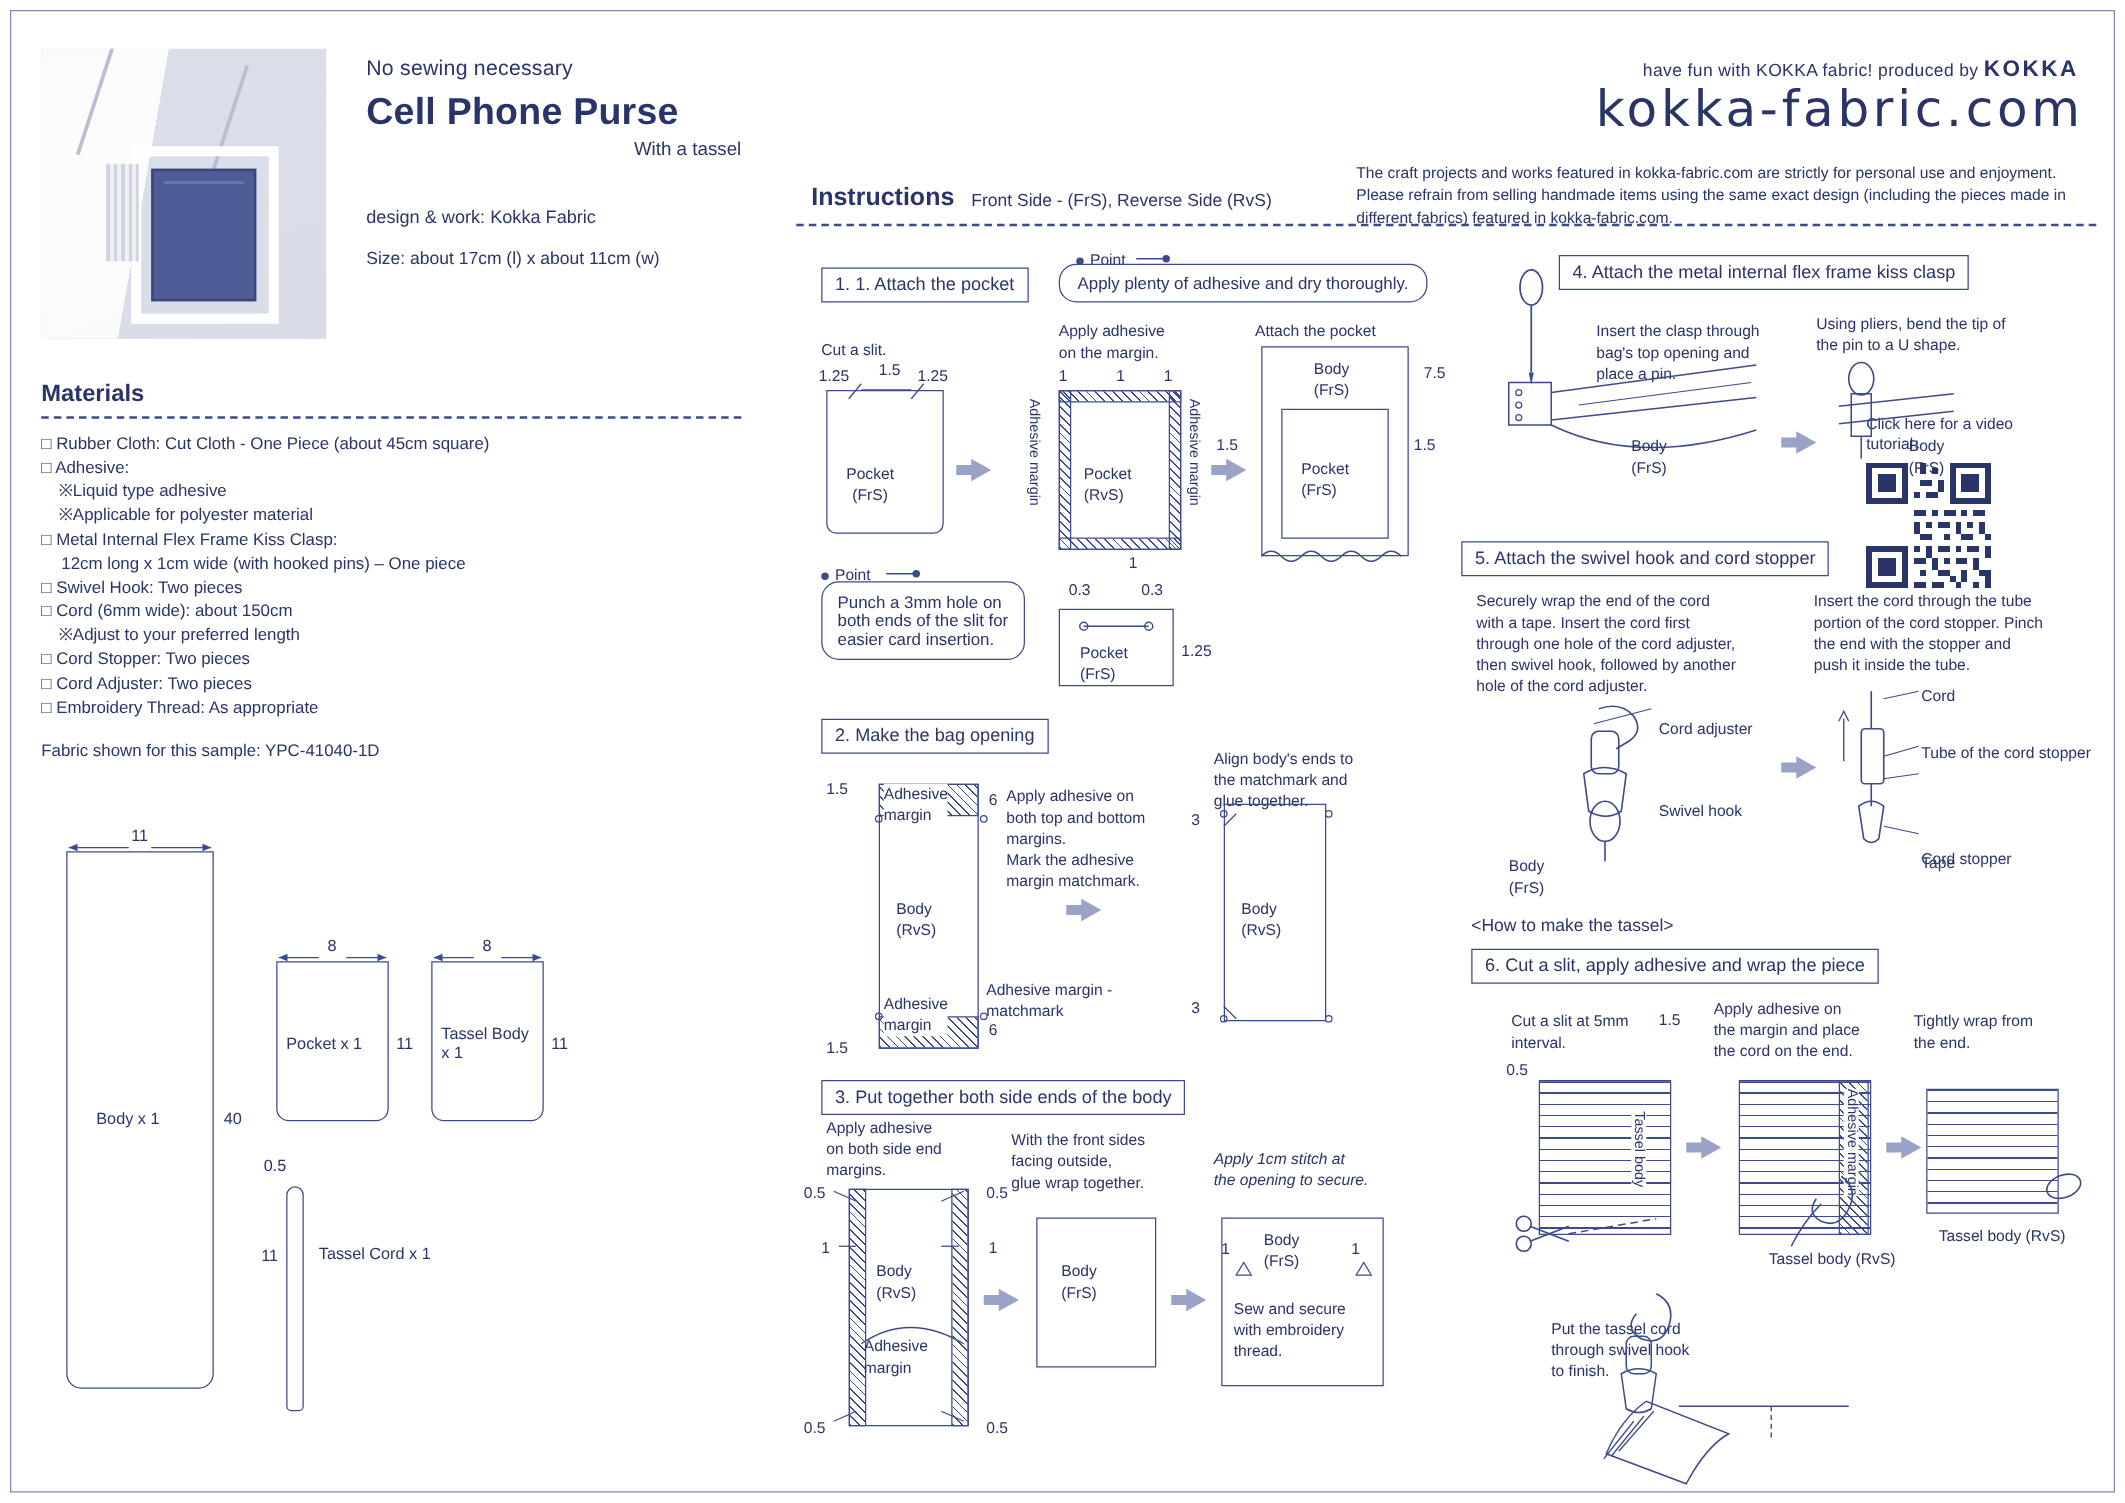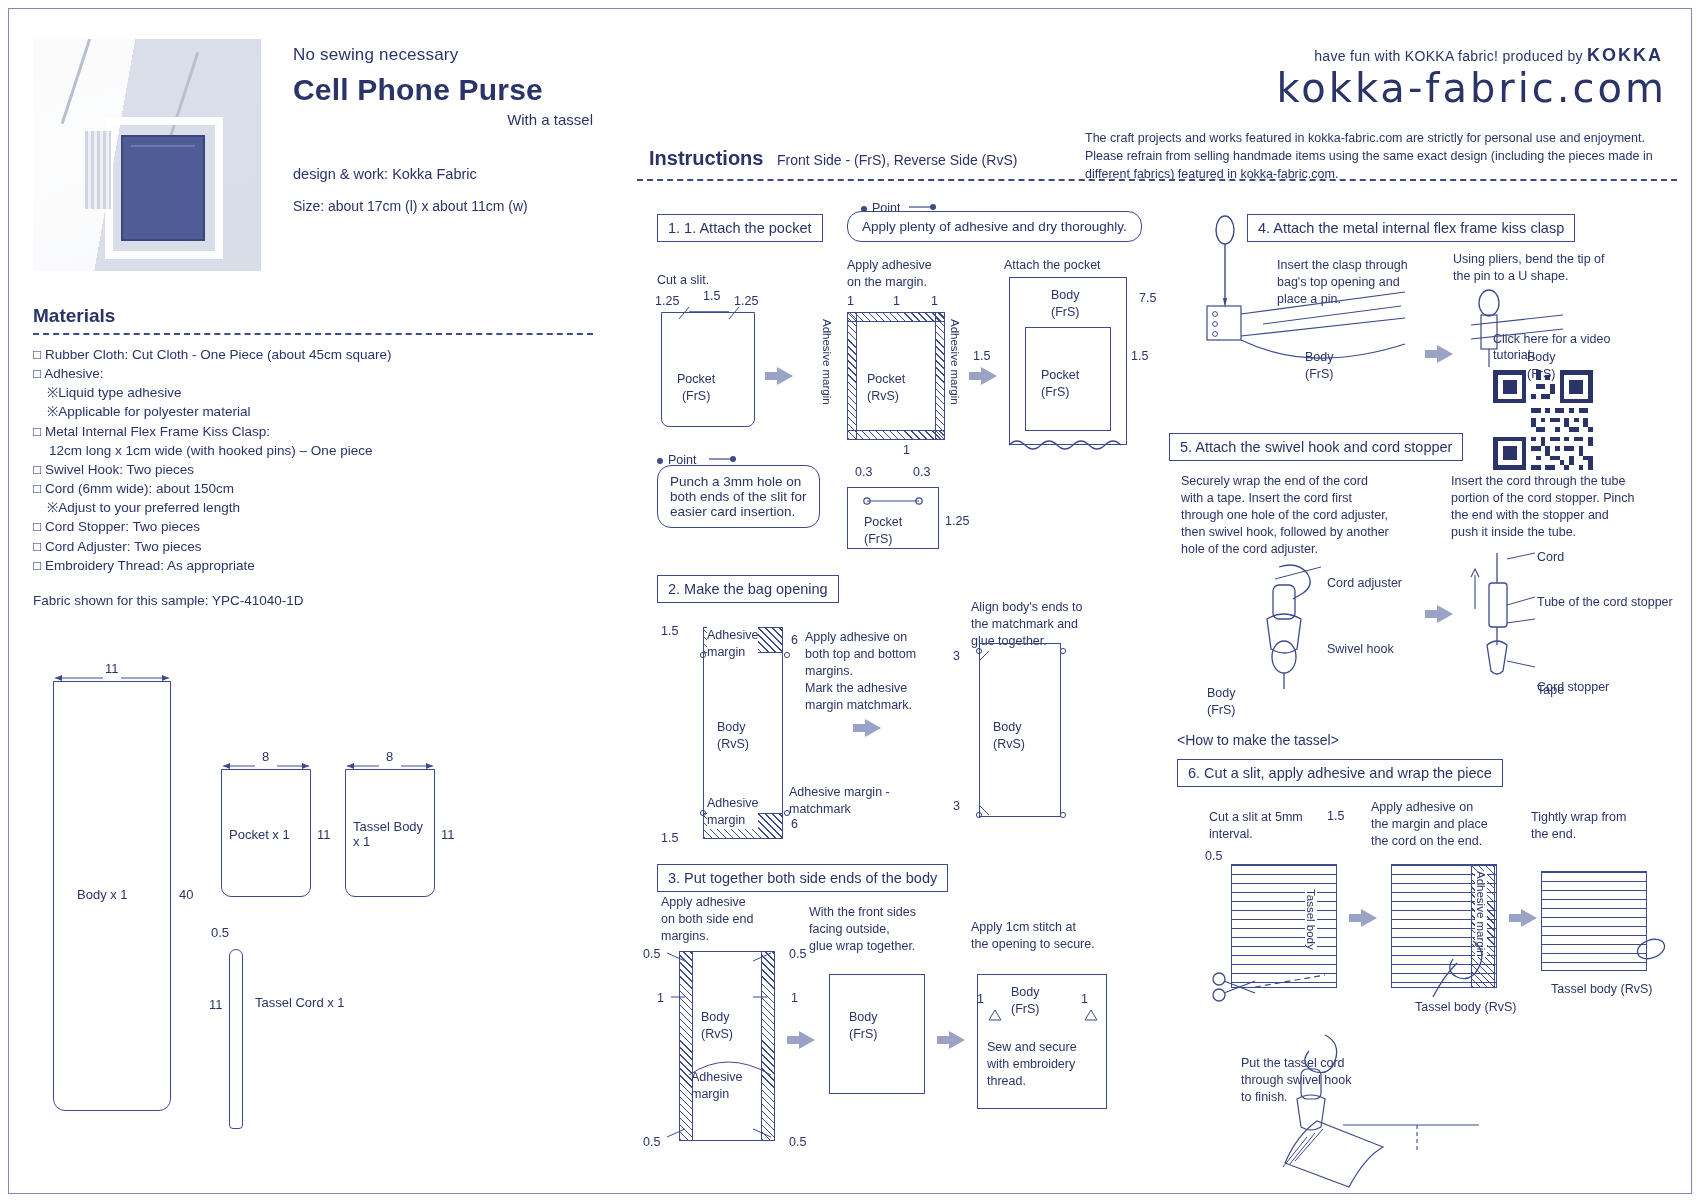--- a/index.html
+++ b/index.html
@@ -404,21 +404,21 @@
       <circle cx="92" cy="178" r="2.6" fill="none" stroke="#3d4a8c"></circle>
   </svg>
 
   <div class="step-box" style="left:648px; top:855px;">3. Put together both side ends of the body</div>
   <div class="txt" style="left:652px; top:885px; white-space:pre-line;">Apply adhesive
 on both side end
 margins.</div>
   <div class="txt" style="left:800px; top:895px; white-space:pre-line;">With the front sides
 facing outside,
 glue wrap together.</div>
-  <div class="txt" style="left:962px; top:910px; white-space:pre-line;">Apply 1cm stitch at
+  <div class="txt" style="left:962px; top:910px; white-space:pre-line;font-style:italic;">Apply 1cm stitch at
 the opening to secure.</div>
 
   <div class="shape" style="left:670px; top:942px; width:96px; height:190px;"></div>
   <div class="shape hatch" style="left:670px; top:942px; width:14px; height:190px;"></div>
   <div class="shape hatch" style="left:752px; top:942px; width:14px; height:190px;"></div>
   <div class="txt" style="left:692px; top:1000px; white-space:pre-line;">Body
 (RvS)</div>
   <div class="txt" style="left:682px; top:1060px; white-space:pre-line;">Adhesive
 margin</div>
   <svg style="position:absolute;left:664px;top:1036px;width:112px;height:34px;">
@@ -455,21 +455,21 @@
   <div class="txt" style="left:978px; top:1030px; white-space:pre-line;">Sew and secure
 with embroidery
 thread.</div>
   <div class="num" style="left:968px; top:983px;">1</div>
   <div class="num" style="left:1072px; top:983px;">1</div>
   <svg style="position:absolute;left:968px;top:995px;width:132px;height:22px;">
     <path d="M12 16 l6 -10 l6 10 z" fill="none" stroke="#3d4a8c"></path>
     <path d="M108 16 l6 -10 l6 10 z" fill="none" stroke="#3d4a8c"></path>
   </svg>
 
-  <div class="step-box" style="left:1238px; top:205px;">4. Attach the metal internal flex frame kiss clasp</div>
+  <div class="step-box" style="left:1238px; top:195px;">4. Attach the metal internal flex frame kiss clasp</div>
   <div class="txt" style="left:1268px; top:248px; white-space:pre-line;">Insert the clasp through
 bag's top opening and
 place a pin.</div>
   <div class="txt" style="left:1444px; top:242px; white-space:pre-line;">Using pliers, bend the tip of
 the pin to a U shape.</div>
 
   <svg style="position:absolute;left:1196px;top:205px;width:260px;height:160px;">
     <ellipse cx="20" cy="16" rx="9" ry="14" fill="none" stroke="#3d4a8c" stroke-width="1.4"></ellipse>
     <line x1="20" y1="30" x2="20" y2="84" stroke="#3d4a8c" stroke-width="1.4"></line>
     <path d="M18 84 l2 10 l2 -10 z" fill="#3d4a8c"></path>

